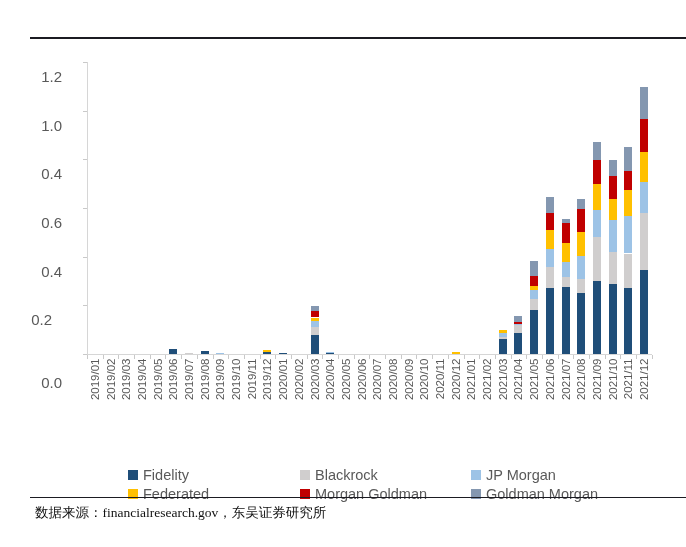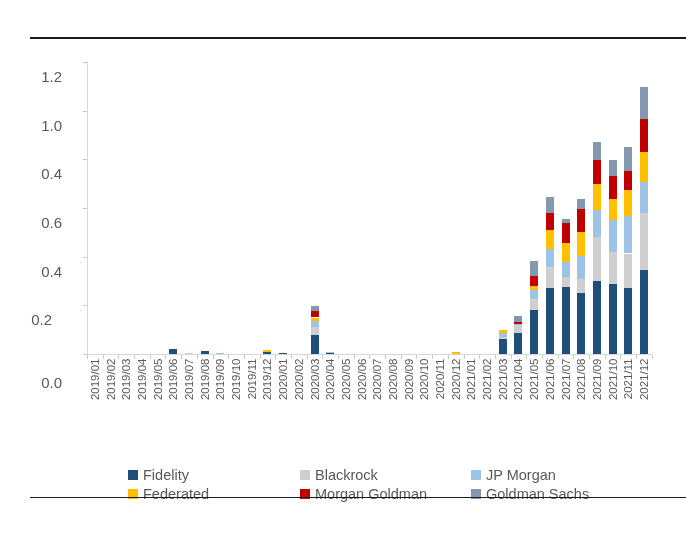--- a/index.html
+++ b/index.html
@@ -208,17 +208,18 @@
       <div class="lgitem" style="left: 128px; top: 19px;">
         <span class="swatch" style="background: rgb(255, 192, 0);"></span>
         <span class="lgtext">Federated</span>
       </div>
       <div class="lgitem" style="left: 300px; top: 19px;">
         <span class="swatch" style="background: rgb(192, 0, 0);"></span>
         <span class="lgtext">Morgan Goldman</span>
       </div>
       <div class="lgitem" style="left: 471px; top: 19px;">
         <span class="swatch" style="background: rgb(132, 151, 176);"></span>
-        <span class="lgtext">Goldman Sachs</span>
+        <span class="lgtext">Goldman Morgan</span>
       </div>
     </div>
   <div id="rule-bottom"></div>
+  <div id="source-line">数据来源：financialresearch.gov，东吴证券研究所</div>
 </div>
 
 </body></html>

